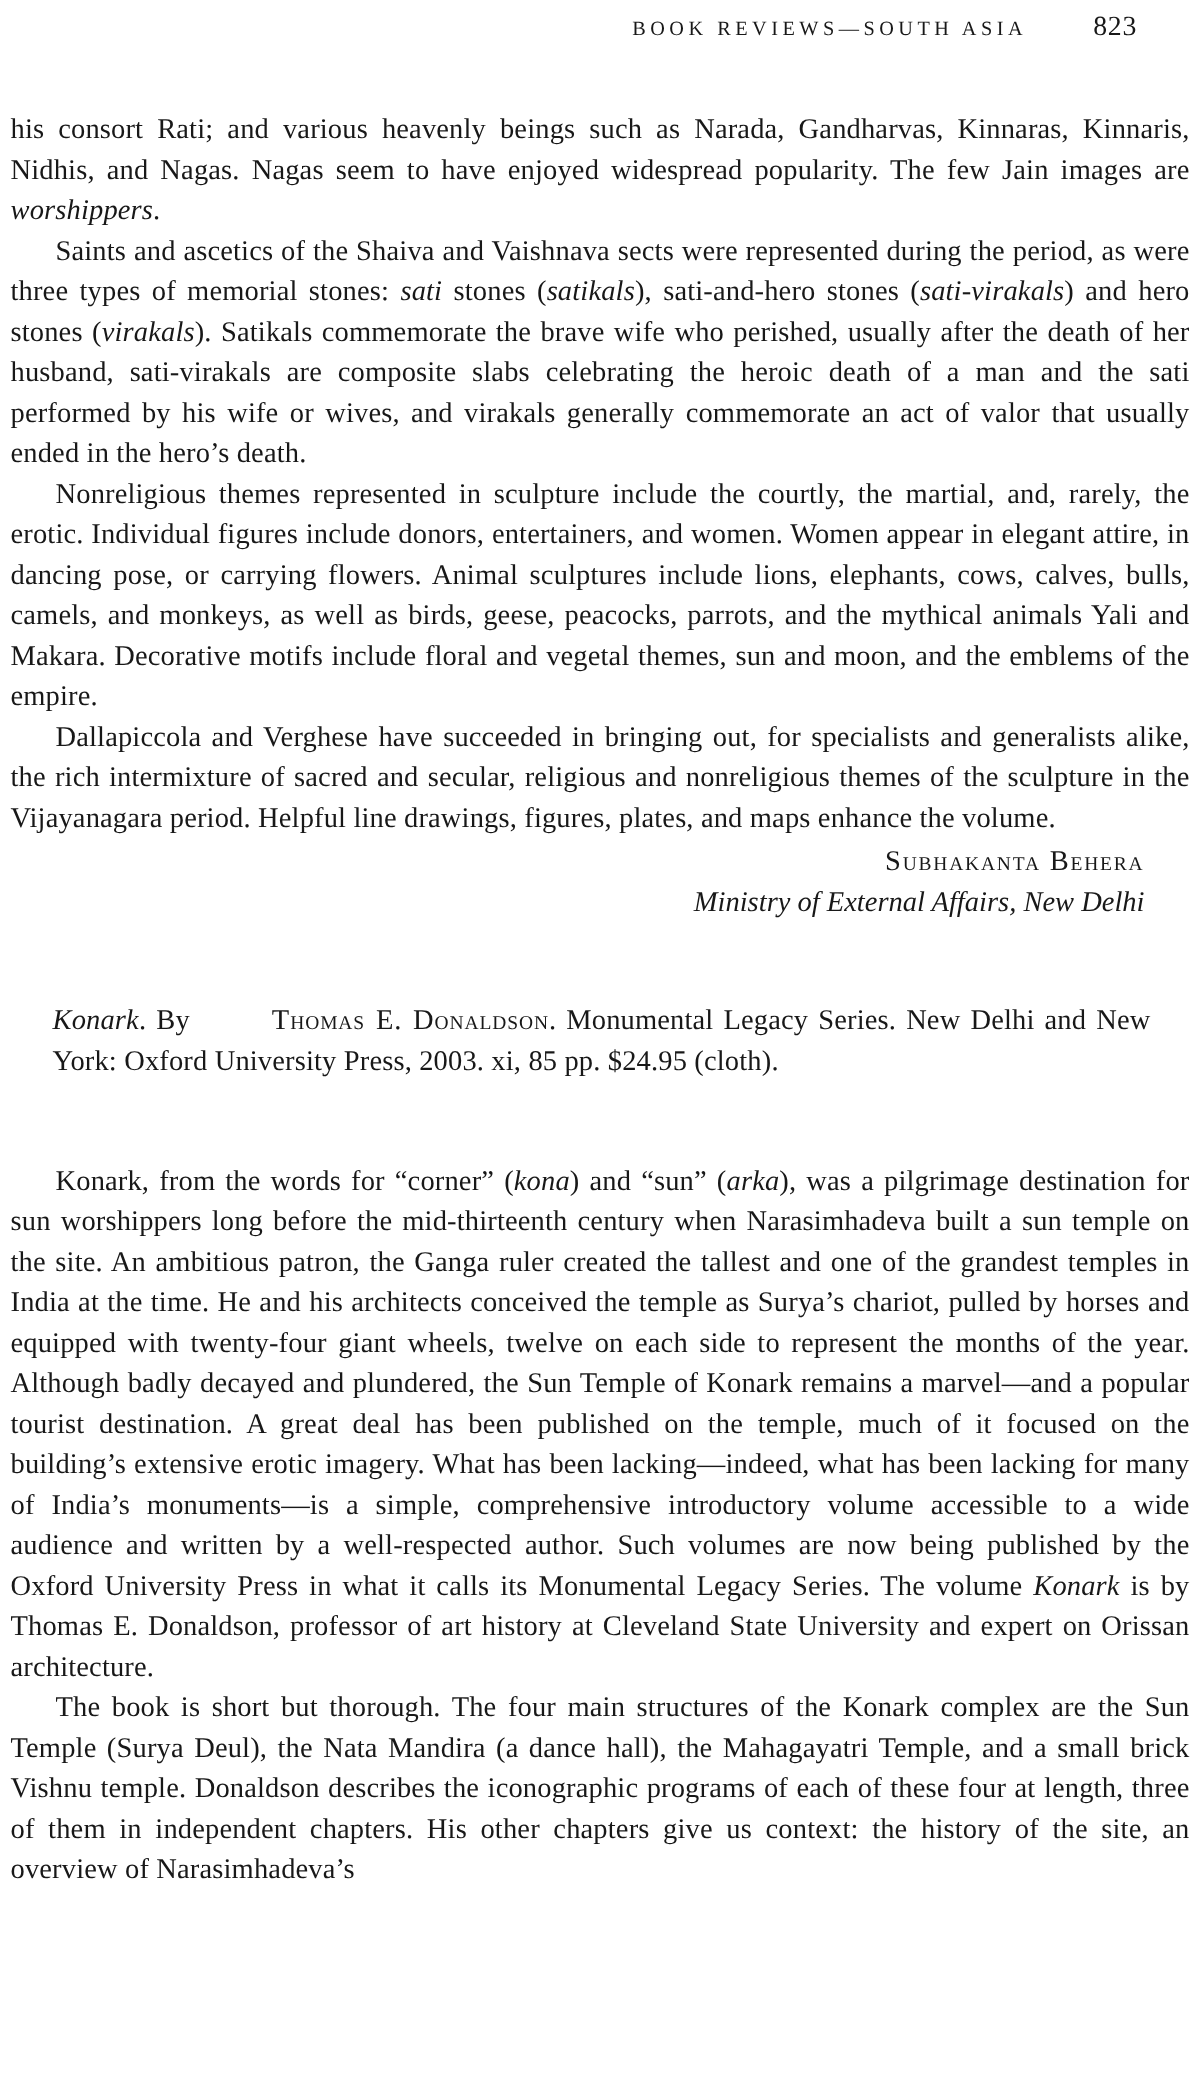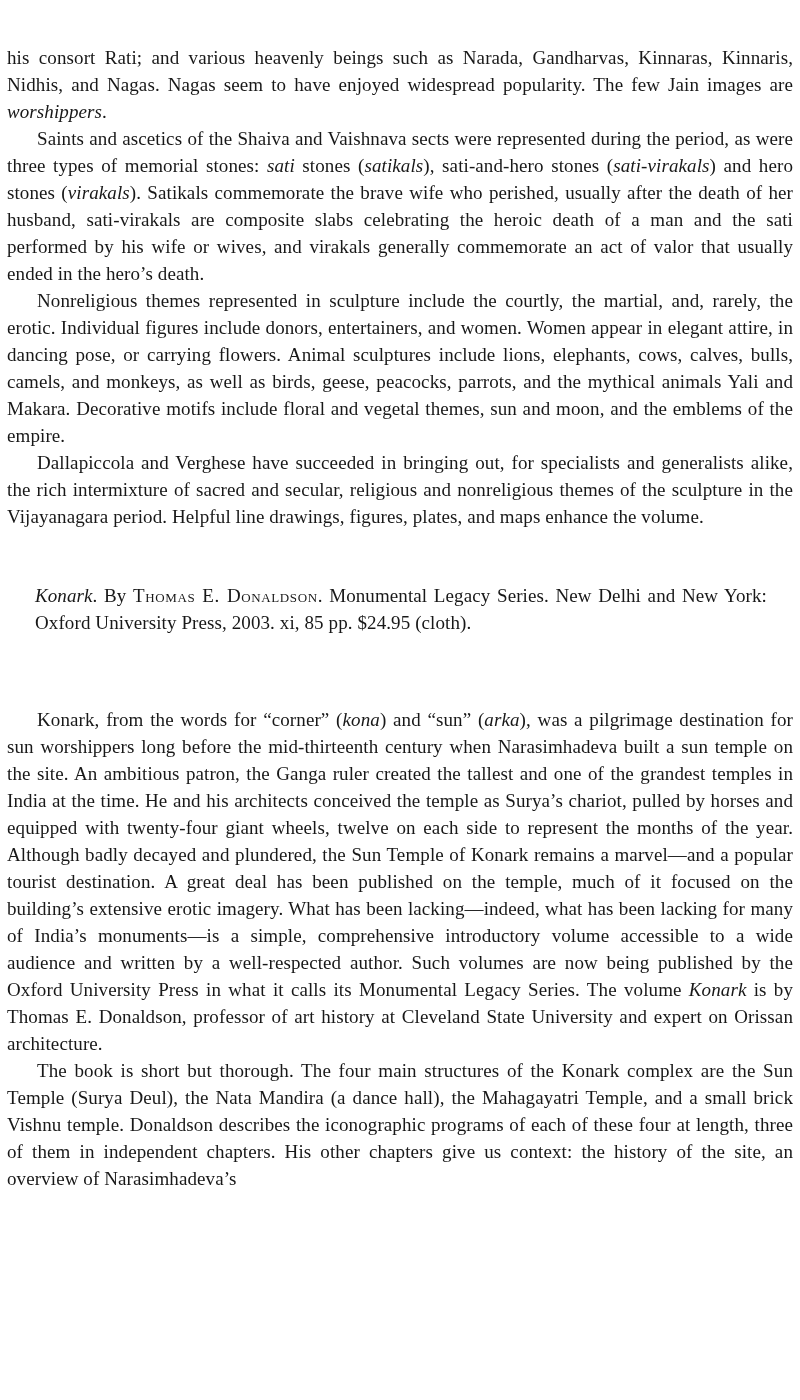--- a/index.html
+++ b/index.html
@@ -40,21 +40,21 @@
     margin: 0;
     font-size: 19px;
     line-height: 27px;
     text-align: justify;
     letter-spacing: 0.1px;
   }
   .indent {
     text-indent: 30px;
   }
   .it { font-style: italic; }
-  .sc { font-variant: small-caps; }
+  .sc { font-variant: small-caps; margin-left: 48px; }
   .reviewer {
     text-align: right;
     padding-right: 30px;
     font-size: 19px;
     line-height: 27px;
     margin-top: 2px;
   }
   .reviewer-name {
     font-variant: small-caps;
     letter-spacing: 1.2px;
@@ -66,37 +66,45 @@
     margin: 52px 26px 0 28px;
     font-size: 19px;
     line-height: 27px;
     text-align: justify;
     letter-spacing: 0.1px;
   }
   .citation .sc {
     letter-spacing: 0.6px;
   }
   .review-body {
-    margin-top: 70px;
+    margin-top: 53px;
   }
 </style>
 </head>
 <body>
 
 <div class="page">
 
+  <header class="running-header">
+    <span class="running-title">BOOK REVIEWS—SOUTH ASIA</span>
+    <span class="page-number">823</span>
+  </header>
 
   <main class="content">
 
     <section class="review">
       <p class="para"><span>his consort Rati; and various heavenly beings such as Narada, Gandharvas, Kinnaras, Kinnaris, Nidhis, and Nagas. Nagas seem to have enjoyed widespread popularity. The few Jain images are </span><span class="it">worshippers</span><span>.</span></p>
       <p class="para indent"><span>Saints and ascetics of the Shaiva and Vaishnava sects were represented during the period, as were three types of memorial stones: </span><span class="it">sati</span><span> stones (</span><span class="it">satikals</span><span>), sati-and-hero stones (</span><span class="it">sati-virakals</span><span>) and hero stones (</span><span class="it">virakals</span><span>). Satikals commemorate the brave wife who perished, usually after the death of her husband, sati-virakals are composite slabs celebrating the heroic death of a man and the sati performed by his wife or wives, and virakals generally commemorate an act of valor that usually ended in the hero’s death.</span></p>
       <p class="para indent"><span>Nonreligious themes represented in sculpture include the courtly, the martial, and, rarely, the erotic. Individual figures include donors, entertainers, and women. Women appear in elegant attire, in dancing pose, or carrying flowers. Animal sculptures include lions, elephants, cows, calves, bulls, camels, and monkeys, as well as birds, geese, peacocks, parrots, and the mythical animals Yali and Makara. Decorative motifs include floral and vegetal themes, sun and moon, and the emblems of the empire.</span></p>
       <p class="para indent"><span>Dallapiccola and Verghese have succeeded in bringing out, for specialists and generalists alike, the rich intermixture of sacred and secular, religious and nonreligious themes of the sculpture in the Vijayanagara period. Helpful line drawings, figures, plates, and maps enhance the volume.</span></p>
 
+      <div class="reviewer">
+        <div class="reviewer-name">Subhakanta Behera</div>
+        <div class="reviewer-affiliation">Ministry of External Affairs, New Delhi</div>
+      </div>
     </section>
 
     <section class="review">
       <p class="citation"><span class="it">Konark</span><span>. By </span><span class="sc">Thomas E. Donaldson</span><span>. Monumental Legacy Series. New Delhi and New York: Oxford University Press, 2003. xi, 85 pp. $24.95 (cloth).</span></p>
 
       <div class="review-body">
         <p class="para indent"><span>Konark, from the words for “corner” (</span><span class="it">kona</span><span>) and “sun” (</span><span class="it">arka</span><span>), was a pilgrimage destination for sun worshippers long before the mid-thirteenth century when Nara­simhadeva built a sun temple on the site. An ambitious patron, the Ganga ruler created the tallest and one of the grandest temples in India at the time. He and his architects conceived the temple as Surya’s chariot, pulled by horses and equipped with twenty-four giant wheels, twelve on each side to represent the months of the year. Although badly decayed and plundered, the Sun Temple of Konark remains a marvel—and a popular tourist destination. A great deal has been published on the temple, much of it focused on the building’s extensive erotic imagery. What has been lacking—indeed, what has been lacking for many of India’s monuments—is a simple, comprehensive introductory volume accessible to a wide audience and written by a well-respected author. Such volumes are now being published by the Oxford University Press in what it calls its Monumental Legacy Series. The volume </span><span class="it">Konark</span><span> is by Thomas E. Donaldson, professor of art history at Cleveland State University and expert on Orissan architecture.</span></p>
         <p class="para indent"><span>The book is short but thorough. The four main structures of the Konark complex are the Sun Temple (Surya Deul), the Nata Mandira (a dance hall), the Mahagayatri Temple, and a small brick Vishnu temple. Donaldson describes the iconographic programs of each of these four at length, three of them in independent chapters. His other chapters give us context: the history of the site, an overview of Narasimhadeva’s</span></p>
       </div>
     </section>

